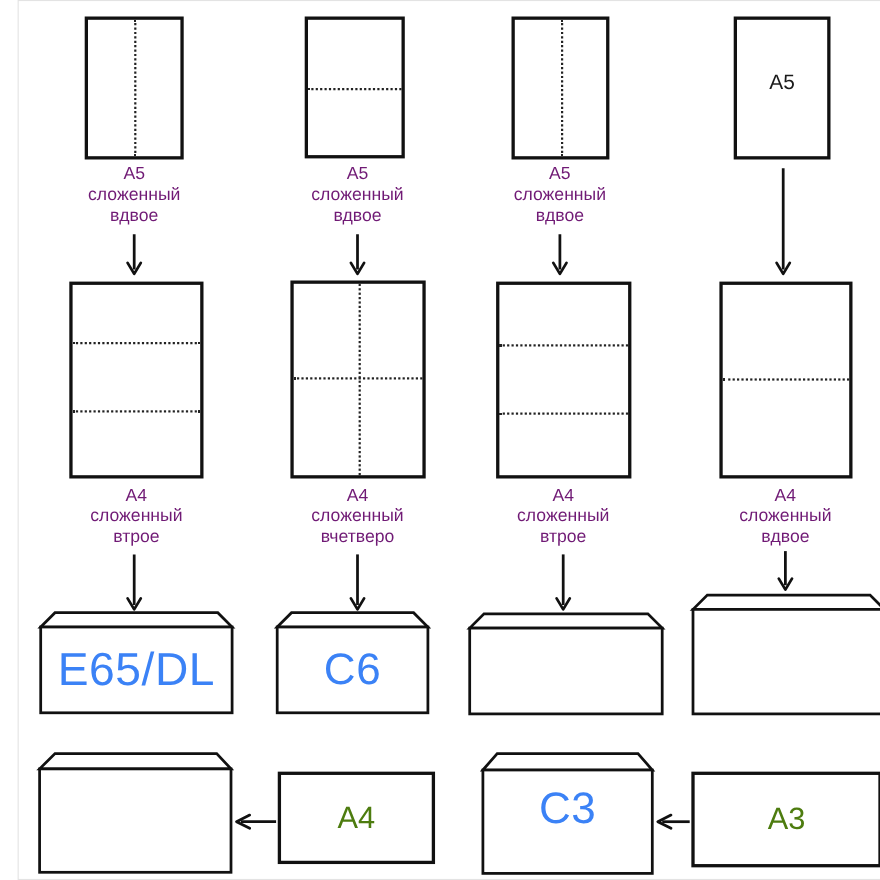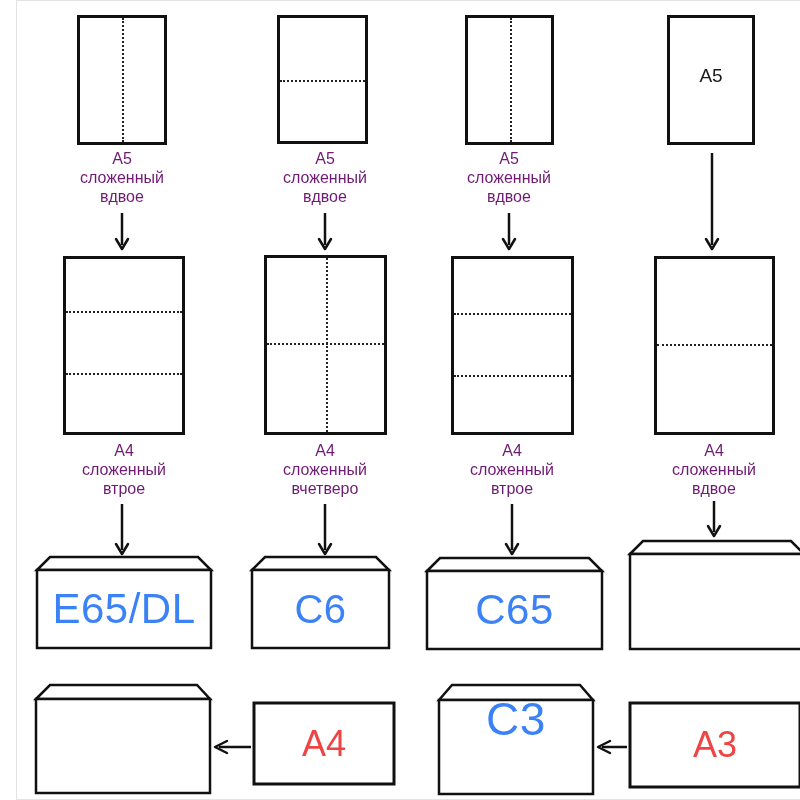--- a/index.html
+++ b/index.html
@@ -24,21 +24,21 @@
   .inner-label{
     position:absolute;display:flex;align-items:center;justify-content:center;
     font-size:19px;color:#1a1a1a;
   }
   .env-label{
     position:absolute;display:flex;align-items:center;justify-content:center;
     color:#3b82f6;letter-spacing:0.5px;
   }
   .box-label{
     position:absolute;display:flex;align-items:center;justify-content:center;
-    font-size:36px;color:#ef4444;text-align:right;
+    font-size:28px;color:#4d7c0f;text-align:right;
   }
   
   svg .env{fill:#ffffff;stroke:#111;stroke-width:2.5;stroke-linejoin:miter;}
   svg .srcbox{fill:#ffffff;stroke:#111;stroke-width:3;}
   svg .arrow line{stroke:#111;stroke-width:2.5;}
   svg .arrow polyline{fill:none;stroke:#111;stroke-width:2.5;stroke-linecap:round;stroke-linejoin:round;}
 </style>
 </head>
 <body>
 
@@ -164,19 +164,18 @@
 вчетверо</div>
   <div class="sheet-label" style="left:415px;top:440px;width:160px">А4
 сложенный
 втрое</div>
   <div class="sheet-label" style="left:617px;top:440px;width:160px">А4
 сложенный
 вдвое</div>
 
   <div class="env-label" style="left:20px;top:569px;width:174px;height:78px;font-size:42px">E65/DL</div>
   <div class="env-label" style="left:235px;top:569px;width:137px;height:78px;font-size:40px">C6</div>
-  <div class="env-label" style="left:410px;top:570px;width:175px;height:78px;font-size:42px">C65</div>
-  <div class="env-label" style="left:422px;top:661px;width:154px;height:114px;font-size:46px">C3</div>
+  <div class="env-label" style="left:422px;top:677px;width:154px;height:114px;font-size:40px">C3</div>
 
   <div class="box-label" style="left:237px;top:702px;width:140px;height:81px">A4</div>
   <div class="box-label" style="left:613px;top:702px;width:170px;height:84px">A3</div>
 
 </div>
 
 </body></html>

